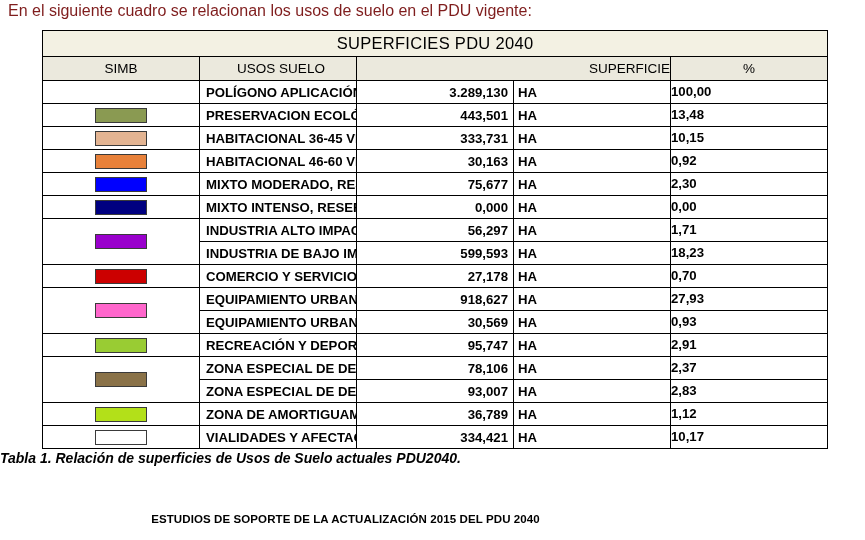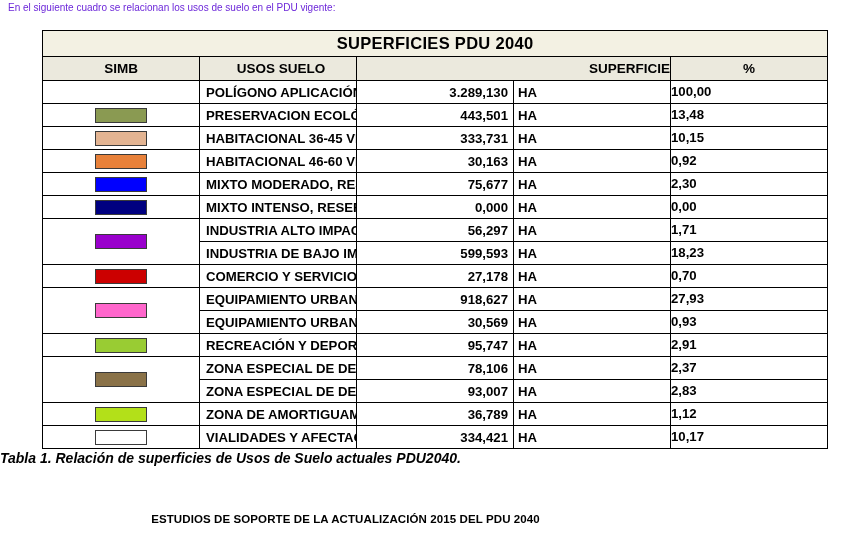--- a/index.html
+++ b/index.html
@@ -12,22 +12,22 @@
     height: 540px;
     font-family: "Liberation Sans", sans-serif;
     color: #000000;
     position: relative;
     overflow: hidden;
   }
   .intro-line {
     position: absolute;
     top: 2px;
     left: 8px;
-    font-size: 10px;
-    color: #6d28d9;
+    font-size: 16px;
+    color: #7f1d1d;
     white-space: nowrap;
   }
   .table-wrap {
     position: absolute;
     top: 30px;
     left: 42px;
     width: 786px;
   }
   table.pdu {
     border-collapse: collapse;
@@ -37,29 +37,29 @@
   }
   table.pdu td, table.pdu th {
     border: 1px solid #000000;
     padding: 0;
     vertical-align: middle;
   }
   .title-row td {
     background: #f3f1e3;
     text-align: center;
     font-size: 16.5px;
-    font-weight: bold;
+    font-weight: normal;
     letter-spacing: 0.3px;
     height: 25px;
     color: #000;
   }
   .head-row td {
     background: #ebe9dd;
     text-align: center;
-    font-weight: bold;
+    font-weight: normal;
     font-size: 13.5px;
     height: 22px;
     color: #000;
   }
   .row td {
     height: 21px;
     font-size: 13.2px;
   }
   .c-simb {
     width: 72px;

